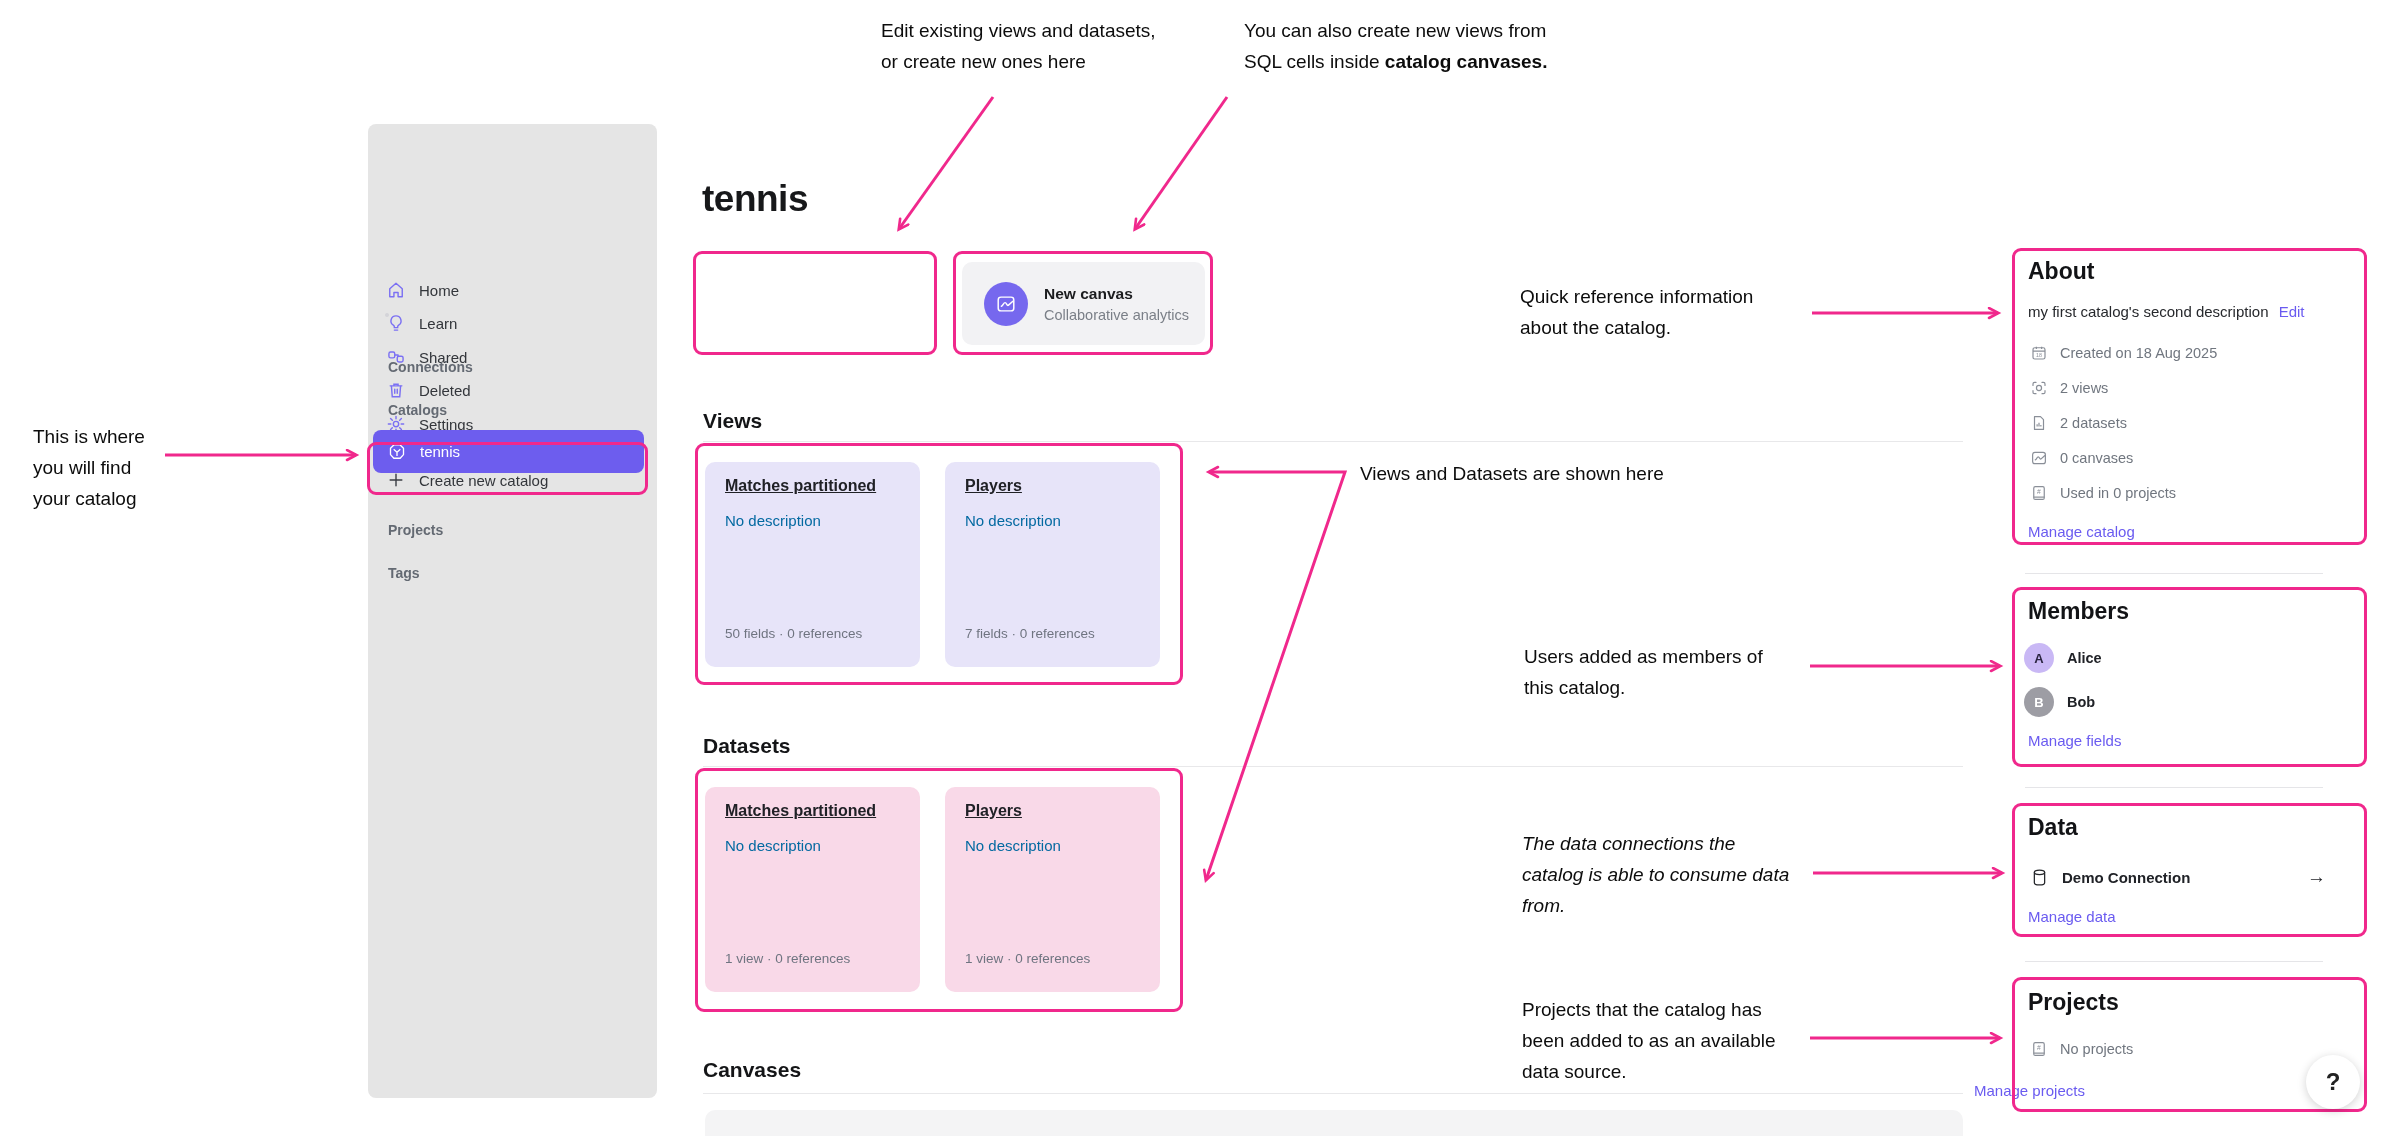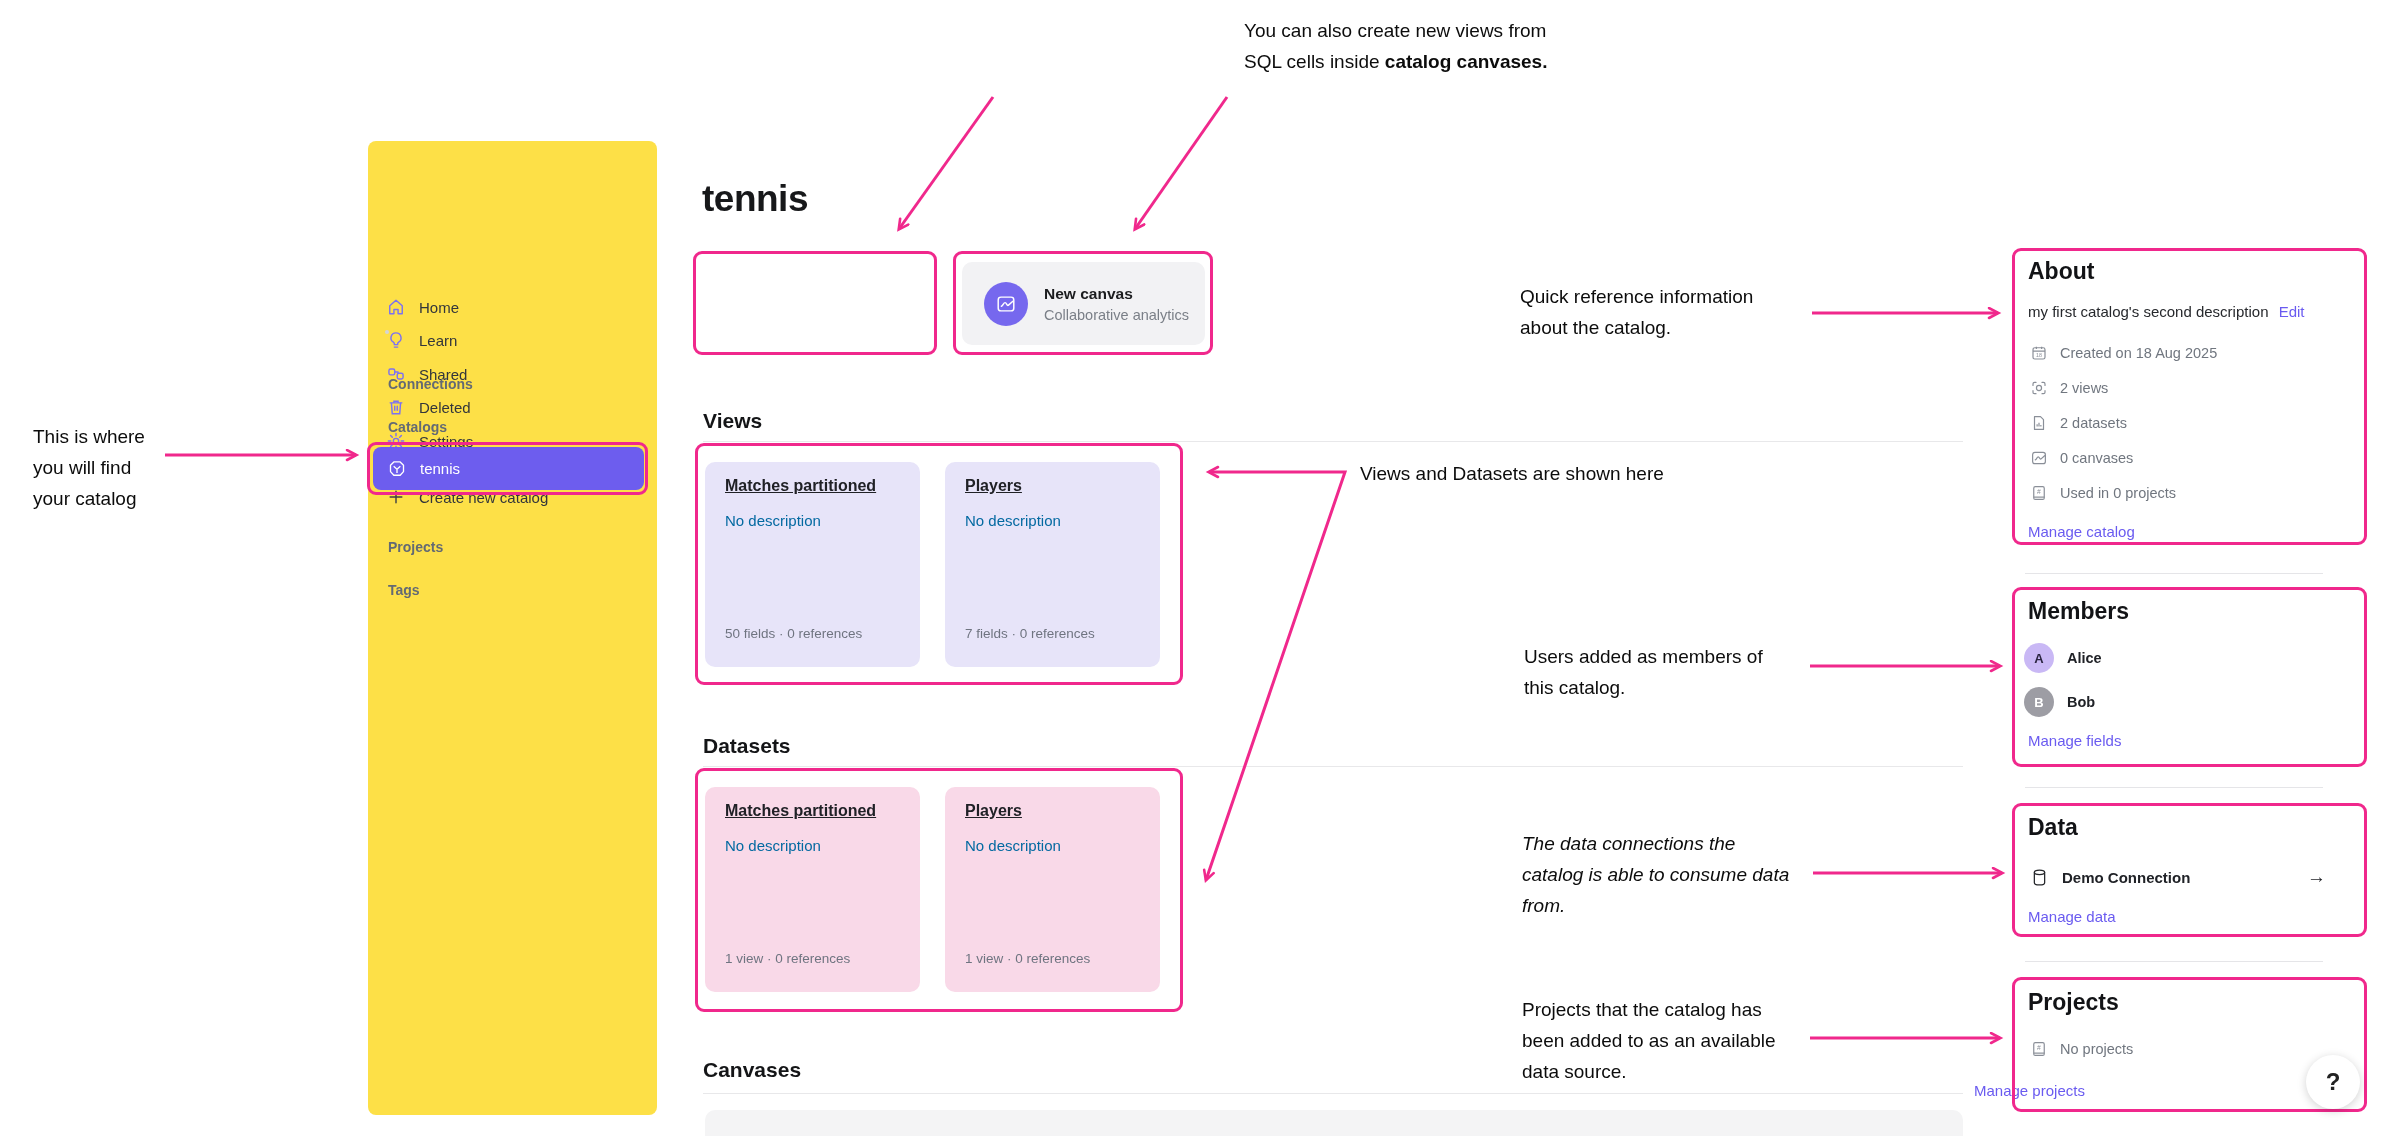--- a/index.html
+++ b/index.html
@@ -1,19 +1,19 @@
 <!DOCTYPE html>
 <html><head>
 <meta charset="utf-8">
 <style>
   html,body{margin:0;padding:0;background:#fff;font-family:"Liberation Sans",sans-serif;}
   #canvas{position:relative;width:2388px;height:1136px;background:#fff;overflow:hidden;}
   .abs{position:absolute;}
   
-  #sidebar{left:368px;top:141px;width:289px;height:974px;background:#fde047;border-radius:8px;}
+  #sidebar{left:368px;top:124px;width:289px;height:974px;background:#e5e5e5;border-radius:8px;}
   .side-item{position:absolute;left:18px;height:24px;display:flex;align-items:center;gap:13px;cursor:pointer;}
   .side-item .lbl{font-size:15px;color:#33363b;}
   .side-icon{color:#7b70f3;display:inline-flex;width:20px;height:20px;}
   .side-head{position:absolute;left:20px;font-size:14px;font-weight:bold;color:#646a73;}
   #tennis-row{left:5px;top:306px;width:271px;height:43px;background:#6d5dee;border-radius:8px;display:flex;align-items:center;gap:13px;padding-left:14px;box-sizing:border-box;cursor:pointer;}
   #tennis-row .lbl{font-size:15px;color:#fff;}
   #tennis-row .side-icon{color:#fff;}
   .dot{left:17px;top:189px;width:4px;height:4px;border-radius:50%;background:#d4d4d9;}
   
   #page-title{left:702px;top:178px;font-size:37px;font-weight:bold;color:#17181a;letter-spacing:-0.5px;}
@@ -262,20 +262,24 @@
   <div class="pinkbox" style="left:367px;top:442px;width:281px;height:53px;"></div>
   <div class="pinkbox" style="left:693px;top:251px;width:244px;height:104px;"></div>
   <div class="pinkbox" style="left:953px;top:251px;width:260px;height:104px;"></div>
   <div class="pinkbox" style="left:695px;top:443px;width:488px;height:242px;"></div>
   <div class="pinkbox" style="left:695px;top:768px;width:488px;height:244px;"></div>
   <div class="pinkbox" style="left:2012px;top:248px;width:355px;height:297px;"></div>
   <div class="pinkbox" style="left:2012px;top:587px;width:355px;height:180px;"></div>
   <div class="pinkbox" style="left:2012px;top:803px;width:355px;height:134px;"></div>
   <div class="pinkbox" style="left:2012px;top:977px;width:355px;height:135px;"></div>
 
+  <div class="anno" style="left:881px;top:15px;">
+    <div>Edit existing views and datasets,</div>
+    <div>or create new ones here</div>
+  </div>
   <div class="anno" style="left:1244px;top:15px;">
     <div>You can also create new views from</div>
     <div><span>SQL cells inside </span><span style="font-weight:bold;">catalog canvases.</span></div>
   </div>
   <div class="anno" style="left:33px;top:421px;">
     <div>This is where</div>
     <div>you will find</div>
     <div>your catalog</div>
   </div>
   <div class="anno" style="left:1520px;top:281px;">

